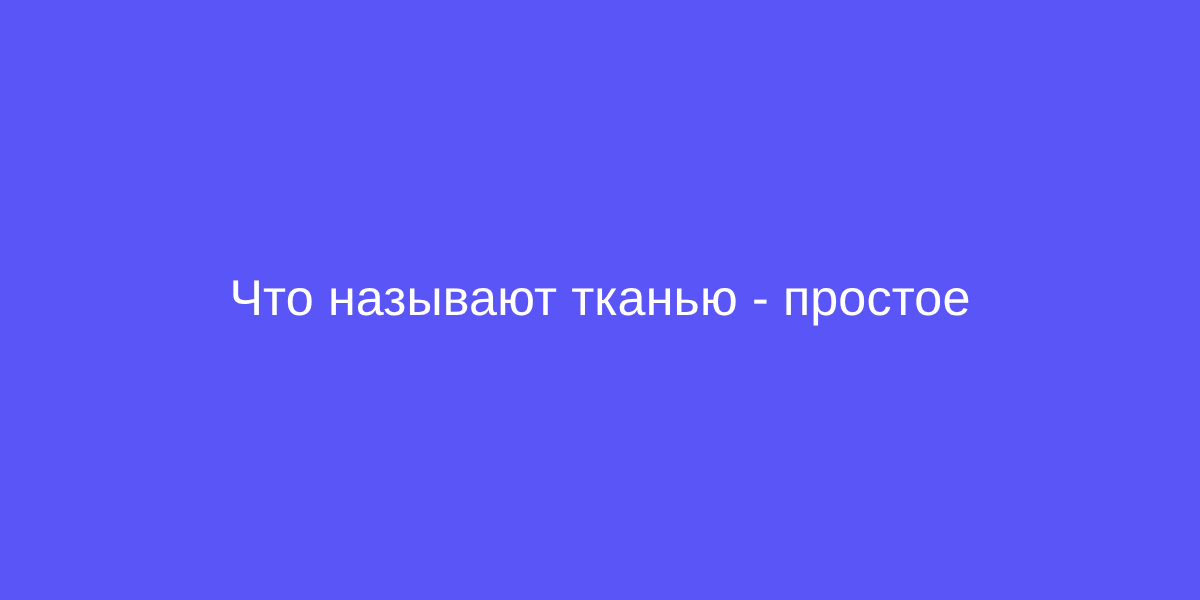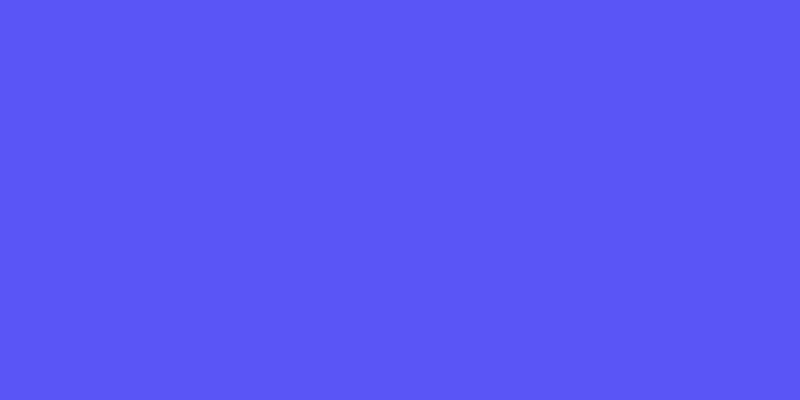--- a/index.html
+++ b/index.html
@@ -47,15 +47,16 @@
     white-space: nowrap;
     -webkit-font-smoothing: antialiased;
   }
 </style>
 </head>
 <body>
 
 <div class="banner">
 
   <div class="title-block">
+    <span class="title-line">Что называют тканью - простое</span>
   </div>
 
 </div>
 
 </body></html>

